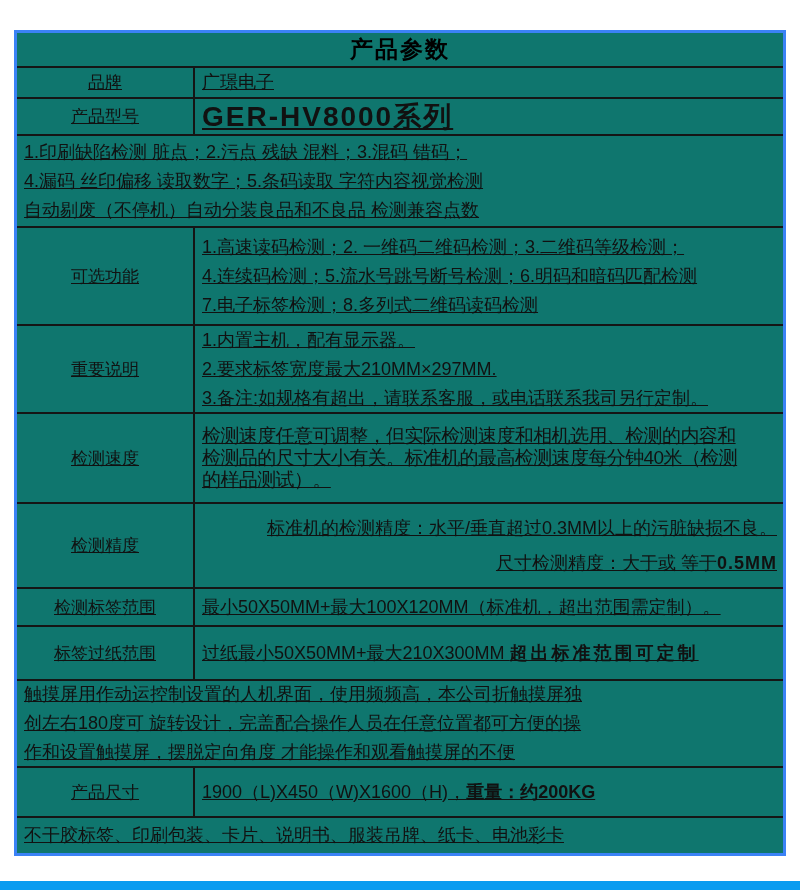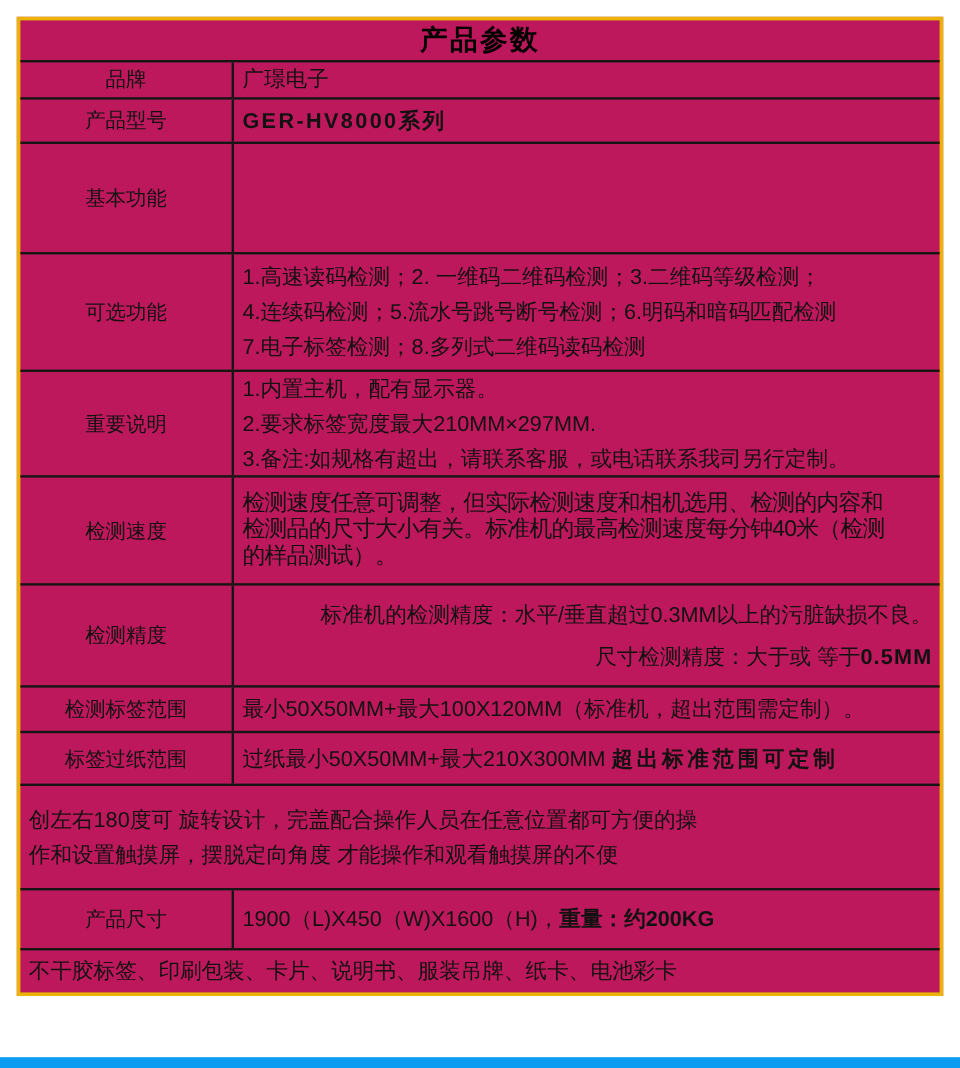--- a/index.html
+++ b/index.html
@@ -3,58 +3,58 @@
 <meta charset="utf-8">
 <style>
   html,body{margin:0;padding:0;background:#ffffff;}
   body{
     width:800px;height:890px;position:relative;overflow:hidden;
     font-family:"Liberation Sans","DejaVu Sans",sans-serif;
     -webkit-font-smoothing:antialiased;color:#1c1c1c;
   }
   *{box-sizing:border-box;}
   .spec-table{
-    position:absolute;left:14px;top:14px;width:772px;
-    border:3px solid #eab308;background:#be185d;
+    position:absolute;left:14px;top:30px;width:772px;
+    border:3px solid #3b82f6;background:#0f766e;
   }
   .title-row{
     height:35px;border-bottom:2px solid #151515;
     display:flex;align-items:center;justify-content:center;
     font-size:23px;font-weight:700;letter-spacing:2px;color:#000;
   }
   .rows{display:block;}
   .row{display:flex;border-bottom:2px solid #151515;}
   .row:last-child{border-bottom:none;}
   .cell{display:flex;flex-direction:column;justify-content:center;}
   .label{
     width:178px;min-width:178px;border-right:2px solid #151515;
     align-items:center;text-align:center;
-    font-size:17px;color:#111;padding:2px 4px;
+    font-size:17px;color:#111;padding:2px 4px;text-decoration:underline;
   }
   .value{
     flex:1;padding:2px 6px 2px 7px;font-size:18px;line-height:29px;color:#111;
     text-align:left;
   }
-  .line{white-space:nowrap;}
+  .line{white-space:nowrap;text-decoration:underline;}
   .b{font-weight:700;margin-top:43px;}
   
   .rows .row:nth-child(1){height:31px}
   .rows .row:nth-child(2){height:37px}
   .rows .row:nth-child(3){height:92px}
   .rows .row:nth-child(4){height:98px}
   .rows .row:nth-child(5){height:88px}
   .rows .row:nth-child(6){height:90px}
   .rows .row:nth-child(7){height:85px}
   .rows .row:nth-child(8){height:38px}
-  .rows .row:nth-child(9){height:44px}
+  .rows .row:nth-child(9){height:54px}
   .rows .row:nth-child(10){height:87px}
   .rows .row:nth-child(11){height:50px}
   .rows .row:nth-child(12){height:35px}
   
-  .row.model .value{font-size:18px;font-weight:700;letter-spacing:2px;line-height:24px;}
+  .row.model .value{font-size:28px;font-weight:700;letter-spacing:2px;line-height:24px;}
   .row.condensed .value{line-height:22px;letter-spacing:-0.6px;font-size:19px;}
   .row.precision .value{line-height:35px;padding-left:12px;align-items:flex-end;}
   .accent-bar{
     position:absolute;left:0;bottom:0;width:800px;height:9px;
   }
 </style>
 </head>
 <body>
 
 <div class="spec-table">
@@ -68,21 +68,25 @@
   </div>
 
   <div class="row model">
     <div class="cell label">产品型号</div>
     <div class="cell value">
           <div class="line"><span>GER-HV8000系列</span></div>
         </div>
   </div>
 
   <div class="row">
-    <div class="cell label">基本功能</div>
+    <div class="cell value">
+          <div class="line"><span>1.印刷缺陷检测 脏点；2.污点 残缺 混料；3.混码 错码；</span></div>
+          <div class="line"><span>4.漏码 丝印偏移 读取数字；5.条码读取 字符内容视觉检测</span></div>
+          <div class="line"><span>自动剔废（不停机）自动分装良品和不良品 检测兼容点数</span></div>
+        </div>
   </div>
 
   <div class="row">
     <div class="cell label">可选功能</div>
     <div class="cell value">
           <div class="line"><span>1.高速读码检测；2. 一维码二维码检测；3.二维码等级检测；</span></div>
           <div class="line"><span>4.连续码检测；5.流水号跳号断号检测；6.明码和暗码匹配检测</span></div>
           <div class="line"><span>7.电子标签检测；8.多列式二维码读码检测</span></div>
         </div>
   </div>
@@ -122,20 +126,21 @@
 
   <div class="row">
     <div class="cell label">标签过纸范围</div>
     <div class="cell value">
           <div class="line"><span>过纸最小50X50MM+最大210X300MM </span><span class="b" style="letter-spacing: 3px;">超出标准范围可定制</span></div>
         </div>
   </div>
 
   <div class="row">
     <div class="cell value">
+          <div class="line"><span>触摸屏用作动运控制设置的人机界面，使用频频高，本公司折触摸屏独</span></div>
           <div class="line"><span>创左右180度可 旋转设计，完盖配合操作人员在任意位置都可方便的操</span></div>
           <div class="line"><span>作和设置触摸屏，摆脱定向角度 才能操作和观看触摸屏的不便</span></div>
         </div>
   </div>
 
   <div class="row">
     <div class="cell label">产品尺寸</div>
     <div class="cell value">
           <div class="line"><span>1900（L)X450（W)X1600（H)，</span><span class="b">重量：约200KG</span></div>
         </div>

